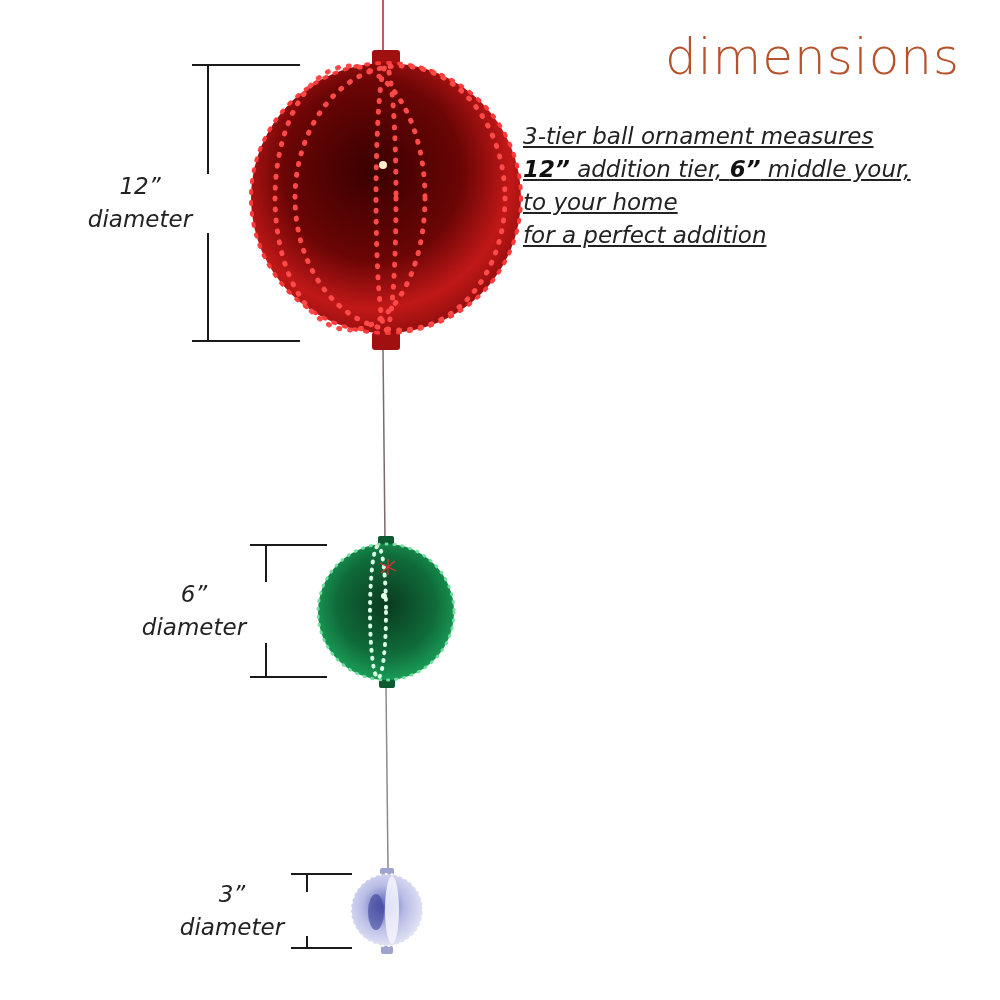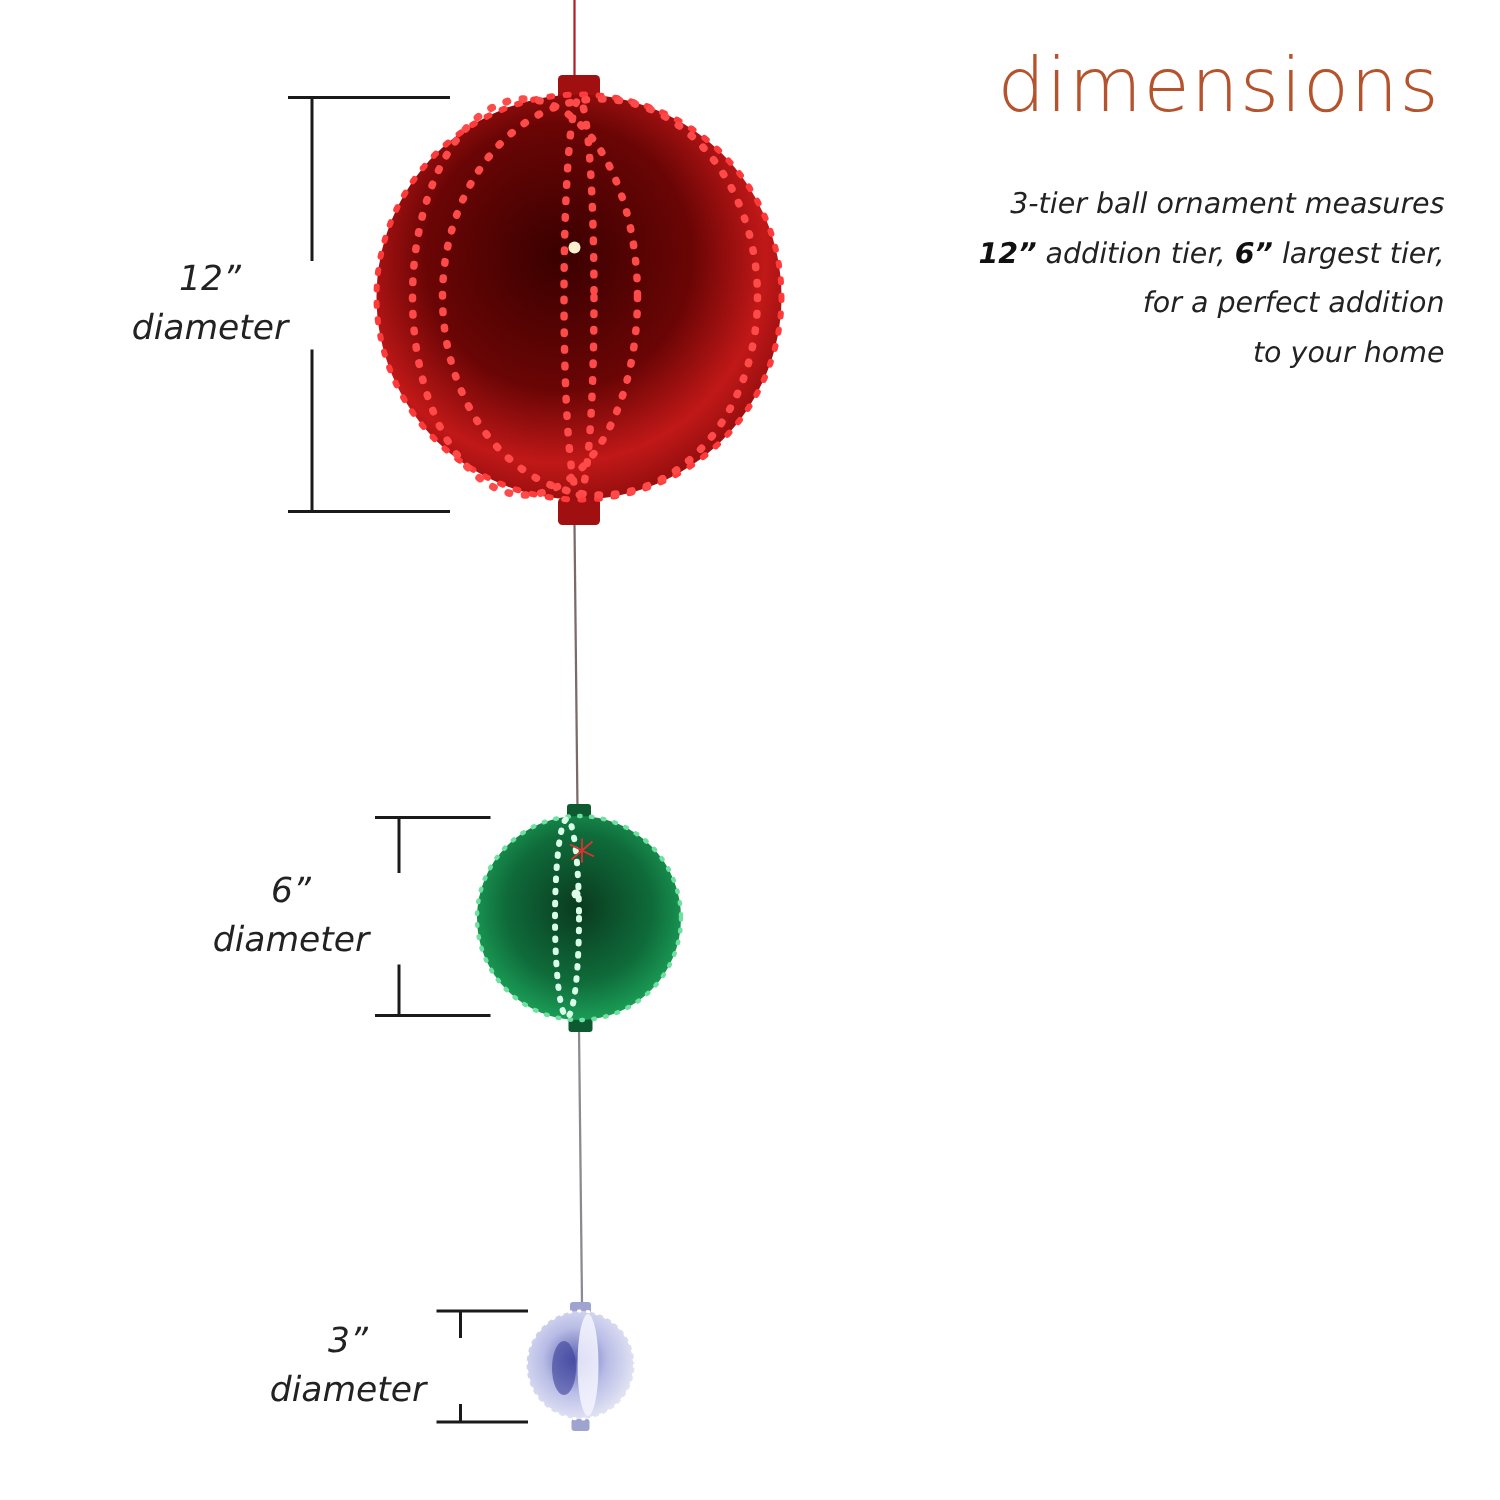--- a/index.html
+++ b/index.html
@@ -4,22 +4,22 @@
   <style>
     html, body { margin: 0; padding: 0; background: #ffffff; }
     body { width: 1000px; height: 1000px; position: relative; overflow: hidden; font-family: "DejaVu Sans", sans-serif; }
     .title {
       position: absolute; right: 40px; top: 28px;
       font-family: "DejaVu Sans", sans-serif; font-weight: 300;
       font-size: 50px; color: #b5532d; letter-spacing: 1px; margin-left: 48px;
     }
     .desc {
       position: absolute; right: 37px; top: 120px; width: 440px;
-      text-align: right; font-style: italic; font-size: 19px; line-height: 33px;
-      color: #222; font-family: "DejaVu Sans", sans-serif; font-weight: 300;
+      text-align: left; font-style: italic; font-size: 23px; line-height: 33px;
+      color: #222; font-family: "DejaVu Sans", sans-serif; font-weight: 300; text-decoration: underline;
     }
     .desc b { font-weight: 700; color: #111; }
     .label {
       position: absolute; text-align: center; font-style: italic;
       font-size: 23px; line-height: 33px; color: #222;
       font-family: "DejaVu Sans", sans-serif;
     }
     svg.art { position: absolute; left: 0; top: 0; }
   </style>
 </head>
@@ -107,23 +107,23 @@
     <line x1="291" y1="948" x2="352" y2="948"></line>
     <line x1="307" y1="874" x2="307" y2="892"></line>
     <line x1="307" y1="936" x2="307" y2="948"></line>
   </g>
 </svg>
 
 <div class="title">dimensions</div>
 
 <div class="desc">
   <div>3-tier ball ornament measures</div>
-  <div><b>12”</b><span> addition tier, </span><b>6”</b><span> largest tier,</span></div>
+  <div><b>12”</b><span> addition tier, </span><b>6”</b><span> middle your,</span></div>
+  <div>to your home</div>
   <div>for a perfect addition</div>
-  <div>to your home</div>
 </div>
 
 <div class="label" style="left:70px; top:170px; width:140px;">
   <div>12”</div>
   <div>diameter</div>
 </div>
 <div class="label" style="left:124px; top:578px; width:140px;">
   <div>6”</div>
   <div>diameter</div>
 </div>

